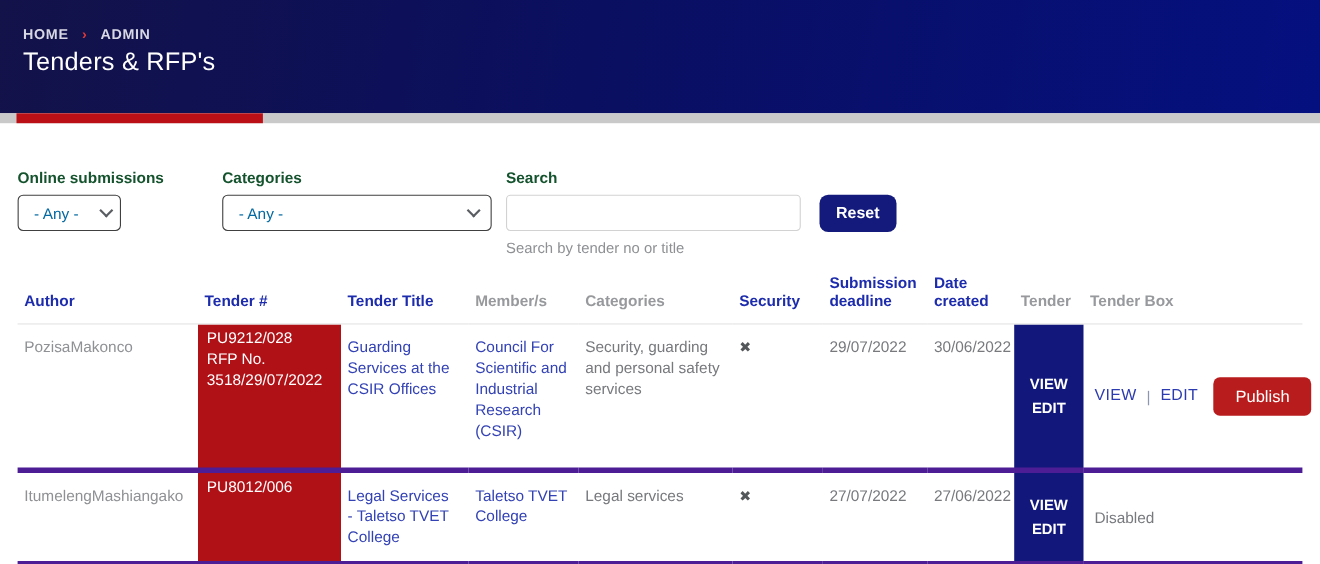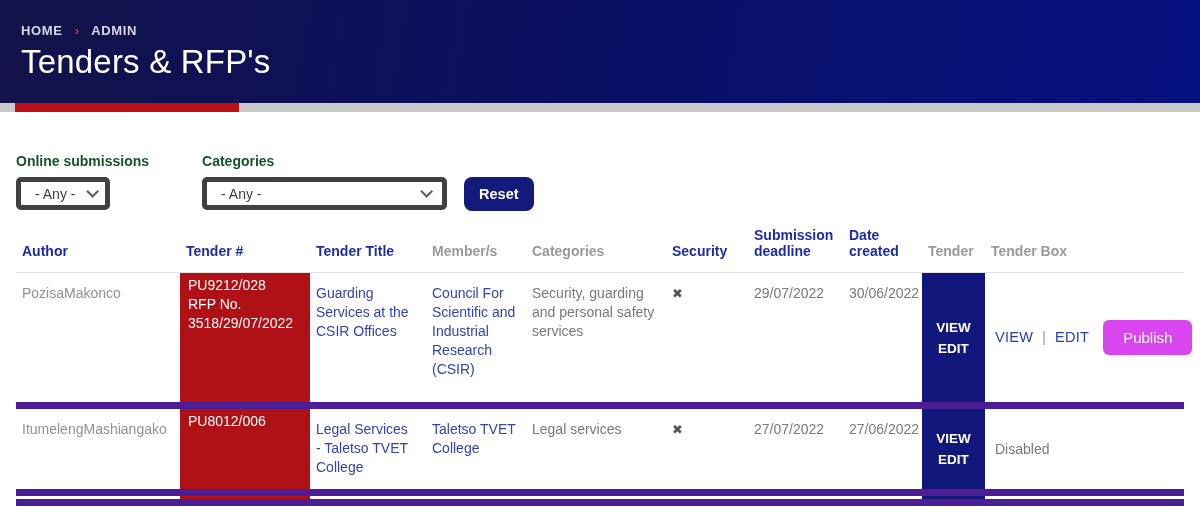--- a/index.html
+++ b/index.html
@@ -5,67 +5,67 @@
   * { margin:0; padding:0; box-sizing:border-box; }
   html,body { width:1200px; height:513px; overflow:hidden; background:#fff;
               font-family:"Liberation Sans","DejaVu Sans",sans-serif; }
 
   
   .hero { height:103px; padding:23px 0 0 21px;
           background:linear-gradient(100deg,#131249 0%,#0a0f60 45%,#051080 100%); }
   .breadcrumb { font-size:13px; font-weight:600; letter-spacing:.6px; color:#d7d8e4; }
   .breadcrumb a { color:#d7d8e4; text-decoration:none; cursor:pointer; }
   .crumb-sep { color:#e03a36; margin:0 8px; font-weight:700; }
-  .page-title { margin-top:5px; font-size:33px; font-weight:300; color:#ffffff; letter-spacing:.2px; }
+  .page-title { margin-top:5px; font-size:23px; font-weight:300; color:#ffffff; letter-spacing:.2px; }
   .hero-strip { height:9px; background:#c9c9c9; position:relative; }
   .hero-strip-red { position:absolute; left:15px; top:0; width:224px; height:9px; background:#bb1016; }
 
   
   .filters { display:flex; align-items:flex-start; margin-top:41px; padding-left:16px; }
   .filter-group label { display:block; font-size:14px; font-weight:700; color:#14532d; margin-bottom:8px; }
-  .select { height:33px; border:5px solid #404040; border-radius:5px; background:#fff;
+  .select { height:33px; border:1px solid #404040; border-radius:5px; background:#fff;
             display:flex; align-items:center; justify-content:space-between;
-            color:#404040; font-size:14px; cursor:pointer; }
+            color:#0369a1; font-size:14px; cursor:pointer; }
   .fg-online .select { width:94px; padding:0 10px 0 14px; }
   .fg-cats { margin-left:53px; }
   .fg-cats .select { width:245px; padding:0 13px 0 14px; }
   .chev { width:9px; height:9px; border-right:2px solid #5a5e63; border-bottom:2px solid #5a5e63;
           transform:rotate(45deg) translateY(-3px); flex:none; }
   .fg-search { margin-left:13px; }
   .search-input { width:268px; height:33px; border:1px solid #d2d2d2; border-radius:4px;
                   padding:0 10px; font-size:14px; color:#444; font-family:inherit; }
   .help { font-size:13.5px; color:#8e9093; margin-top:8px; }
   .reset-btn { margin-left:17px; margin-top:24px; height:34px; padding:0 15px;
                background:#131a7c; color:#fff; border:none; border-radius:8px;
                font-size:14.5px; font-weight:600; font-family:inherit; cursor:pointer; }
 
   
   table { width:1168px; margin:16px 16px 0; border-collapse:collapse; table-layout:fixed; }
   thead tr { border-bottom:1px solid #e3e3e3; }
   th { vertical-align:bottom; text-align:left; font-size:14px; font-weight:700;
        padding:0 4px 13px 6px; color:#97999c; }
   th.sortable a { color:#1d2cad; text-decoration:none; cursor:pointer; }
-  tbody tr { border-bottom:7px solid #4c1d95;margin-top:38px; }
+  tbody tr { border-bottom:5px solid #4c1d95;margin-top:38px; }
   tr.r0 { height:133px; }
   tr.r1 { height:73px; }
   tr.partial { height:10px; }
   tr.partial td { padding:0; }
   td { vertical-align:top; font-size:14px; line-height:19px; padding:11px 10px 12px 6px; color:#77797d; }
   td.c-author { color:#8f9194; }
   td.c-tender-no { background:#b01116; color:#fff; padding:3px 8px; white-space:pre-line; }
   a.cell-link { color:#3342b4; text-decoration:none; cursor:pointer; }
   td.c-published .x-mark { color:#54575a; font-size:13px; font-weight:700; }
   td.c-tender { background:#12187b; padding:0; vertical-align:middle; text-align:center; }
   td.c-tender a { display:block; color:#fff; font-size:13.5px; font-weight:600;
                   line-height:21px; text-decoration:none; cursor:pointer; }
   td.c-tenderbox { vertical-align:middle; padding:0 0 0 10px; }
   .box-actions { display:flex; align-items:center; }
   .box-actions a { color:#2c3cb0; font-size:14.5px; text-decoration:none; letter-spacing:.3px; cursor:pointer; }
   .box-actions .pipe { color:#8d95b5; margin:0 9px; }
-  .publish-btn { margin-left:14px; background:#d946ef; color:#fff; border:none; border-radius:6px;
+  .publish-btn { margin-left:14px; background:#b91c1c; color:#fff; border:none; border-radius:6px;
                  font-size:15px; padding:9px 20px; font-family:inherit; cursor:pointer; }
   .box-status { font-size:14px; color:#77797d; }
 </style>
 </head>
 <body>
 
 <header class="hero">
   <nav class="breadcrumb">
     <a>HOME</a>
     <span class="crumb-sep">›</span>
@@ -87,20 +87,25 @@
   </div>
 
   <div class="filter-group fg-cats">
     <label>Categories</label>
     <div class="select">
       <span>- Any -</span>
       <span class="chev"></span>
     </div>
   </div>
 
+  <div class="filter-group fg-search">
+    <label>Search</label>
+    <input class="search-input" type="text" value="" style="">
+    <div class="help">Search by tender no or title</div>
+  </div>
 
   <button class="reset-btn">Reset</button>
 </section>
 
 <table>
   <colgroup>
     <col style="width:164px">
       <col style="width:130px">
       <col style="width:116px">
     <col style="width:100px">

